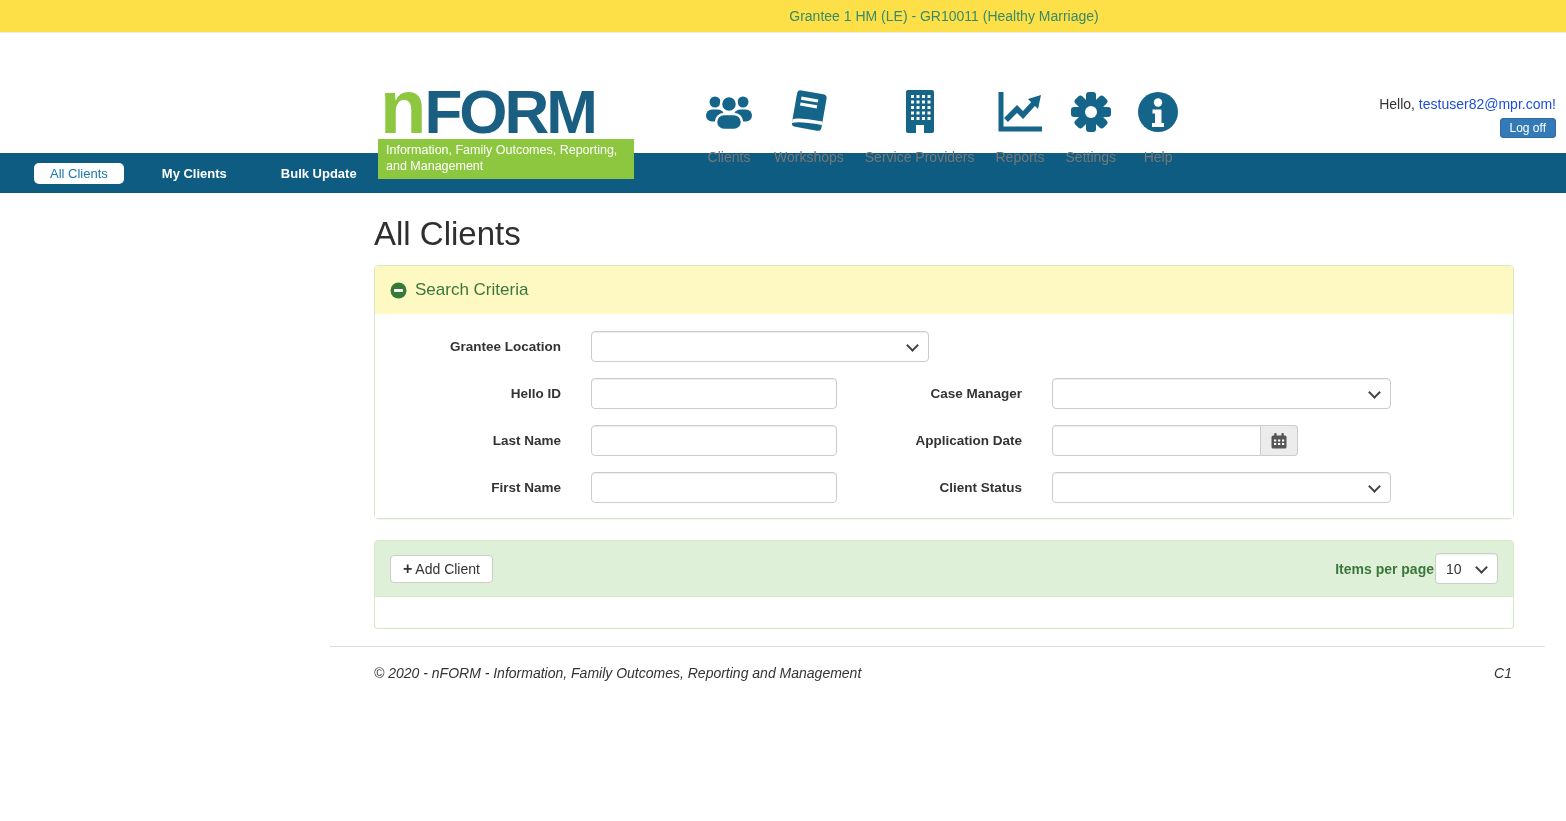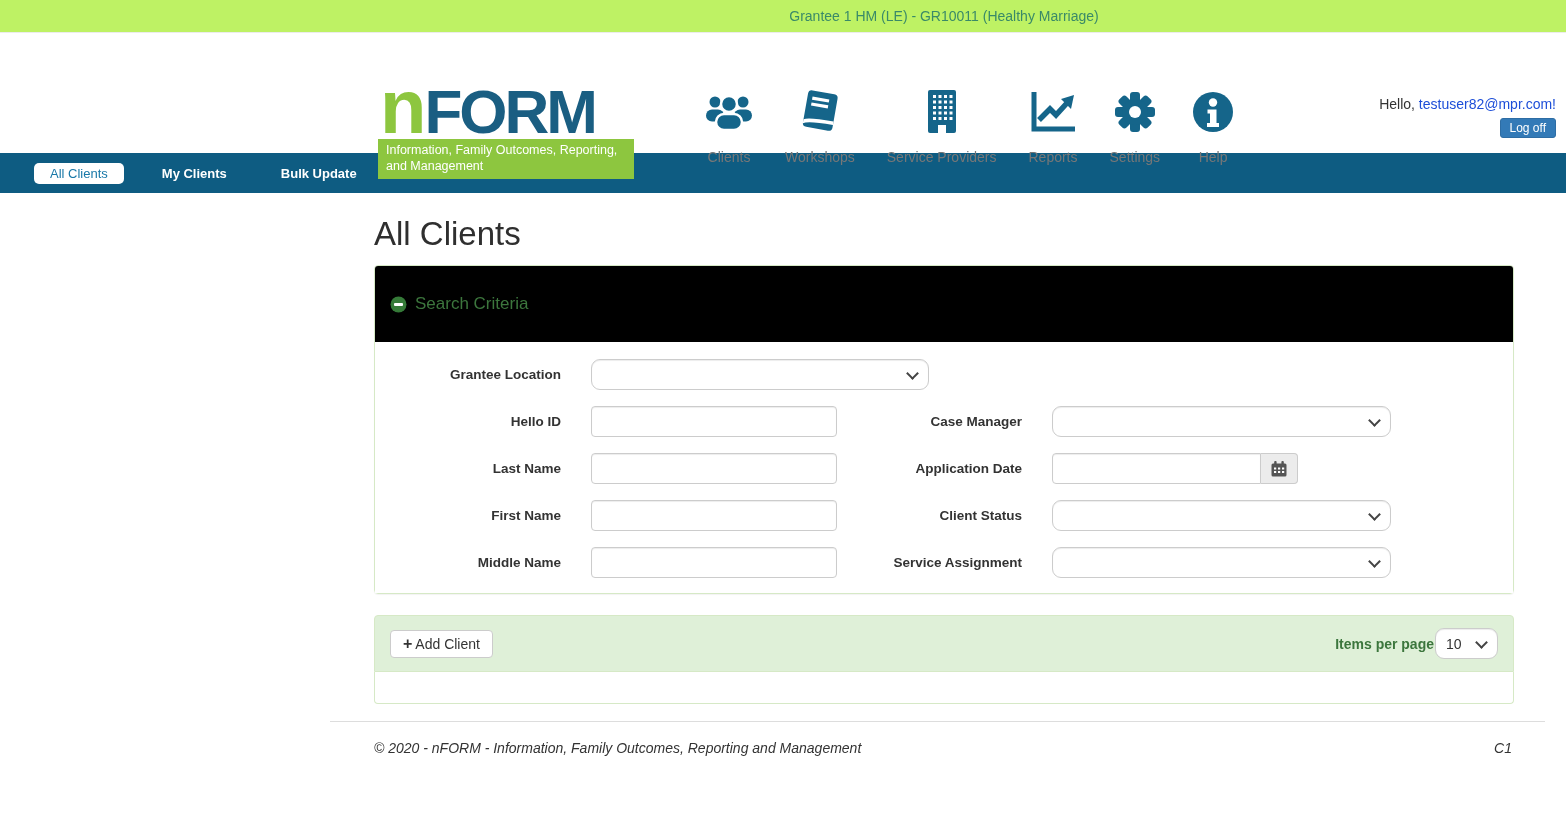--- a/index.html
+++ b/index.html
@@ -1,33 +1,33 @@
 <!DOCTYPE html>
 <html><head>
 <meta charset="utf-8">
 <style>
   * { margin:0; padding:0; box-sizing:border-box; }
   html,body { width:1566px; height:821px; overflow:hidden; background:#fff;
     font-family:"Liberation Sans", sans-serif; color:#333; }
 
   
-  .topbar { height:33px; background:#bef264; border-bottom:1px solid #ececec; }
+  .topbar { height:33px; background:#fde047; border-bottom:1px solid #ececec; }
   .topbar-inner { margin-left:374px; width:1140px; text-align:center;
     line-height:32px; font-size:14px; color:#3a8a68; }
 
   
   .header { height:120px; background:#fff; position:relative; }
   .logo { position:absolute; left:378px; top:44px; width:256px; cursor:pointer; }
   .logo-top { display:flex; align-items:flex-end; line-height:0.78; padding-left:2px; }
   .logo-n { color:#8dc63f; font-size:76px; font-weight:bold; letter-spacing:-2px; }
   .logo-form { color:#1a5e82; font-size:62px; font-weight:bold; letter-spacing:-3px; }
   .logo-bar { background:#8dc63f; color:#fff; font-size:12.5px; font-weight:normal;
     line-height:1.25; padding:4px 0 4px 8px; margin-top:3px; }
 
-  .nav-menu { position:absolute; left:699px; top:54px; display:flex; gap:20px; }
+  .nav-menu { position:absolute; left:699px; top:54px; display:flex; gap:9px; }
   .nav-item { display:flex; flex-direction:column; align-items:center; cursor:pointer; padding:0 6px; }
   .nav-item .icon-box { height:50px; display:flex; align-items:center; justify-content:center; }
   .nav-item .nav-label { margin-top:12px; font-size:14px; color:#777; white-space:nowrap; }
 
   .user-block { position:absolute; right:10px; top:63px; text-align:right; }
   .greeting { font-size:14px; color:#333; }
   .user-link { color:#1d4ed8; text-decoration:none; cursor:pointer; }
   .logoff-btn { margin-top:6px; display:inline-block; background:#337ab7; border:1px solid #2e6da4;
     color:#fff; font-size:12px; padding:2px 9px; border-radius:3px; cursor:pointer; }
 
@@ -36,36 +36,36 @@
     padding-left:34px; gap:22px; }
   .tab { color:#fff; font-size:13px; font-weight:bold; padding:3px 16px; cursor:pointer;
     border-radius:5px; white-space:nowrap; }
   .tab.active { background:#fff; color:#1878a8; font-weight:normal; }
 
   
   .content { margin-left:374px; width:1140px; }
   .page-title { font-size:33px; font-weight:400; color:#2f2f2f; margin-top:22px; margin-bottom:12px; }
 
   .panel { border:1px solid #d6e9c6; border-radius:4px; box-shadow:0 1px 1px rgba(0,0,0,.05); }
-  .panel-heading { background:#000000; color:#3c763d; font-size:17px; padding:28px 15px;
+  .panel-heading { background:#fef9c3; color:#3c763d; font-size:17px; padding:14px 15px;
     display:flex; align-items:center; gap:8px; border-radius:3px 3px 0 0; cursor:pointer; }
   .panel-body { background:#fff; padding:17px 0 15px 0; }
 
   .form-row { display:flex; align-items:center; margin-bottom:16px; }
   .form-row:last-child { margin-bottom:0; }
   .lbl { width:186px; text-align:right; font-weight:bold; font-size:13.5px; color:#333;
     margin-right:30px; white-space:nowrap; }
   .lbl-r { width:185px; text-align:right; font-weight:bold; font-size:13.5px; color:#333;
     margin-right:30px; white-space:nowrap; }
   .txt { height:31px; border:1px solid #ccc; border-radius:4px; font-size:14px;
     padding:0 10px; color:#333; box-shadow:inset 0 1px 1px rgba(0,0,0,.075);
     font-family:"Liberation Sans", sans-serif; }
   .w-input { width:246px; }
   .select-wrap { position:relative; display:inline-block; }
-  select.txt { appearance:none; -webkit-appearance:none; background:#fff; padding-right:26px;border-radius:9px; }
+  select.txt { appearance:none; -webkit-appearance:none; background:#fff; padding-right:26px; }
   .select-wrap::after { content:""; position:absolute; right:12px; top:10px; width:7px; height:7px;
     border-right:2px solid #444; border-bottom:2px solid #444; transform:rotate(45deg);
     pointer-events:none; }
   .sel-l { width:338px; }
   .sel-r { width:339px; }
   .sel-pp { width:63px; }
   .date-group { display:flex; }
   .date-input { width:209px; border-radius:4px 0 0 4px; }
   .cal-btn { width:37px; height:31px; background:#ececec; border:1px solid #ccc; border-left:none;
     border-radius:0 4px 4px 0; display:flex; align-items:center; justify-content:center; cursor:pointer; }
@@ -297,30 +297,20 @@
         <span class="lbl">First Name</span>
         <input class="txt w-input" value="" style="">
         <span class="lbl-r">Client Status</span>
         <span class="select-wrap">
           <select class="txt sel-r">
             <option></option>
           </select>
         </span>
       </div>
 
-      <div class="form-row">
-        <span class="lbl">Middle Name</span>
-        <input class="txt w-input" value="" style="">
-        <span class="lbl-r">Service Assignment</span>
-        <span class="select-wrap">
-          <select class="txt sel-r">
-            <option></option>
-          </select>
-        </span>
-      </div>
 
     </div>
 
   </div>
 
   <div class="results-panel">
     <div class="results-head">
       <button class="btn btn-add">
         <span class="plus-glyph">+</span>
         <span>Add Client</span>

